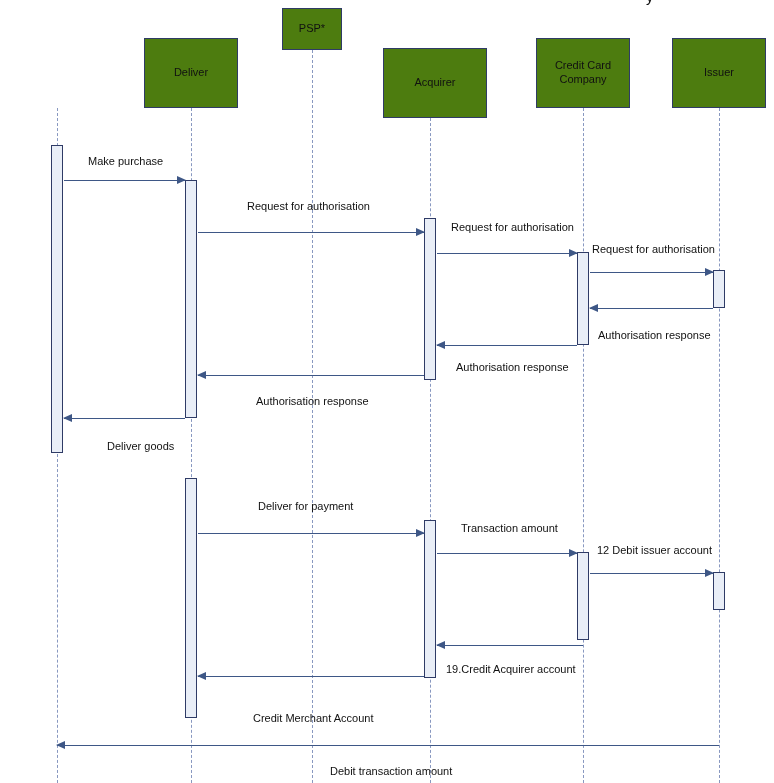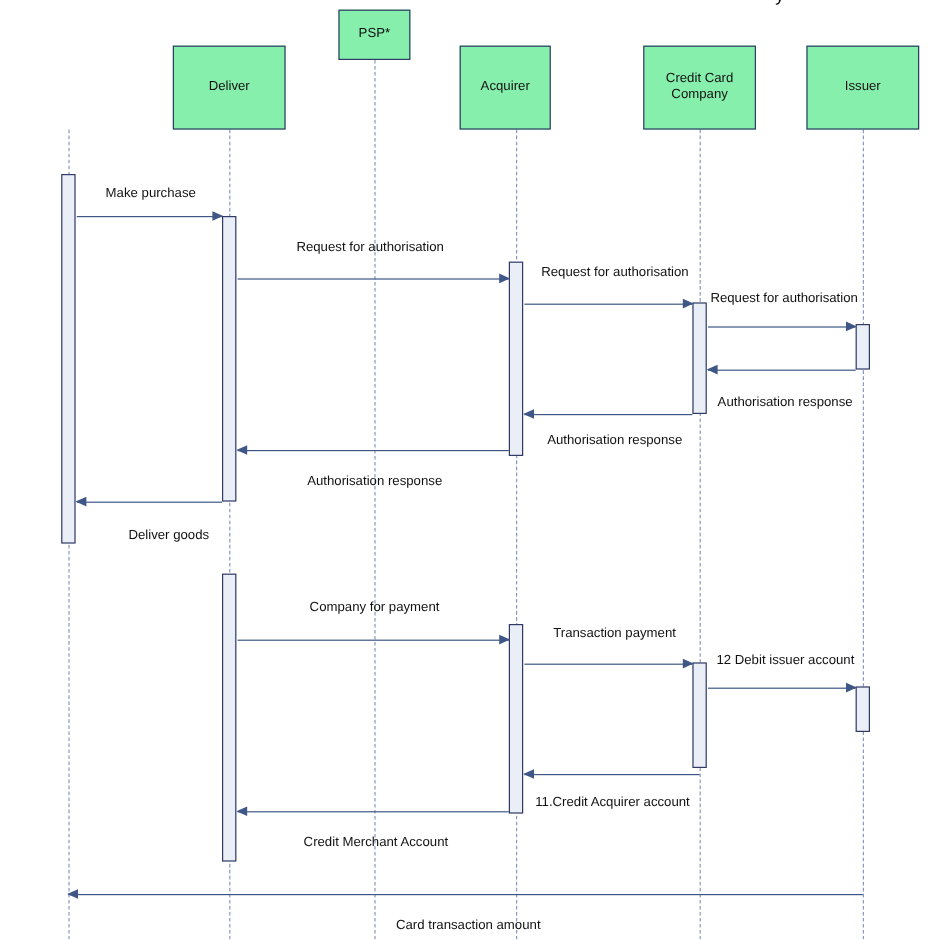--- a/index.html
+++ b/index.html
@@ -10,21 +10,21 @@
     overflow:hidden;
     font-family:"Liberation Sans", sans-serif;
     color:#111;
   }
   .partial-title{
     position:absolute;left:646px;top:-12px;
     font-size:15px;color:#111;
   }
   .actor-box{
     position:absolute;
-    background:#86efac;
+    background:#4d7c0f;
     border:1px solid #2f3b66;
     display:flex;align-items:center;justify-content:center;
     text-align:center;
     font-size:11px;
     box-sizing:border-box;
     padding:2px;
     line-height:1.25;
   }
   .lifeline{
     position:absolute;
@@ -77,21 +77,21 @@
   <div class="lifeline" style="left:430px;top:108px;height:675px"></div>
   <div class="lifeline" style="left:583px;top:108px;height:675px"></div>
   <div class="lifeline" style="left:719px;top:108px;height:675px"></div>
 
   <div class="actor-box" style="left:144px;top:38px;width:94px;height:70px">
     <span>Deliver</span>
   </div>
   <div class="actor-box" style="left:282px;top:8px;width:60px;height:42px">
     <span>PSP*</span>
   </div>
-  <div class="actor-box" style="left:383px;top:38px;width:76px;height:70px">
+  <div class="actor-box" style="left:383px;top:48px;width:104px;height:70px">
     <span>Acquirer</span>
   </div>
   <div class="actor-box" style="left:536px;top:38px;width:94px;height:70px">
     <span style="display:inline-block;width:70px">Credit Card Company</span>
   </div>
   <div class="actor-box" style="left:672px;top:38px;width:94px;height:70px">
     <span>Issuer</span>
   </div>
 
   <div class="activation" style="left:51px;top:145px;height:308px"></div>
@@ -140,40 +140,40 @@
   <div class="msg-label" style="left:256px;top:395px">Authorisation response</div>
 
   <div class="msg" style="left:64px;top:418px;width:121px">
     <i class="head-l"></i>
   </div>
   <div class="msg-label" style="left:107px;top:440px">Deliver goods</div>
 
   <div class="msg" style="left:198px;top:533px;width:226px">
     <i class="head-r"></i>
   </div>
-  <div class="msg-label" style="left:258px;top:500px">Company for payment</div>
+  <div class="msg-label" style="left:258px;top:500px">Deliver for payment</div>
 
   <div class="msg" style="left:437px;top:553px;width:140px">
     <i class="head-r"></i>
   </div>
-  <div class="msg-label" style="left:461px;top:522px">Transaction payment</div>
+  <div class="msg-label" style="left:461px;top:522px">Transaction amount</div>
 
   <div class="msg" style="left:590px;top:573px;width:123px">
     <i class="head-r"></i>
   </div>
   <div class="msg-label" style="left:597px;top:544px">12 Debit issuer account</div>
 
   <div class="msg" style="left:437px;top:645px;width:146px">
     <i class="head-l"></i>
   </div>
-  <div class="msg-label" style="left:446px;top:663px">11.Credit Acquirer account</div>
+  <div class="msg-label" style="left:446px;top:663px">19.Credit Acquirer account</div>
 
   <div class="msg" style="left:198px;top:676px;width:226px">
     <i class="head-l"></i>
   </div>
-  <div class="msg-label" style="left:253px;top:696px">Credit Merchant Account</div>
+  <div class="msg-label" style="left:253px;top:712px">Credit Merchant Account</div>
 
   <div class="msg" style="left:57px;top:745px;width:662px">
     <i class="head-l"></i>
   </div>
-  <div class="msg-label" style="left:330px;top:765px">Card transaction amount</div>
+  <div class="msg-label" style="left:330px;top:765px">Debit transaction amount</div>
 
 </div>
 
 </body></html>

